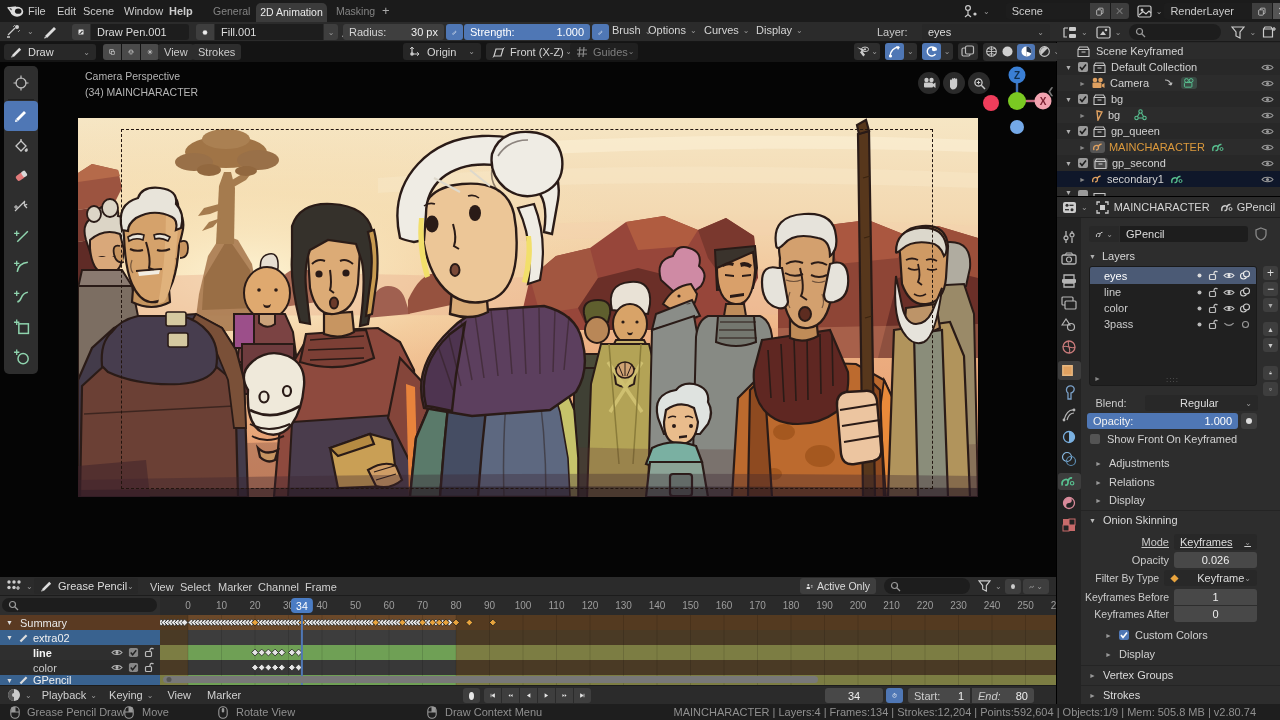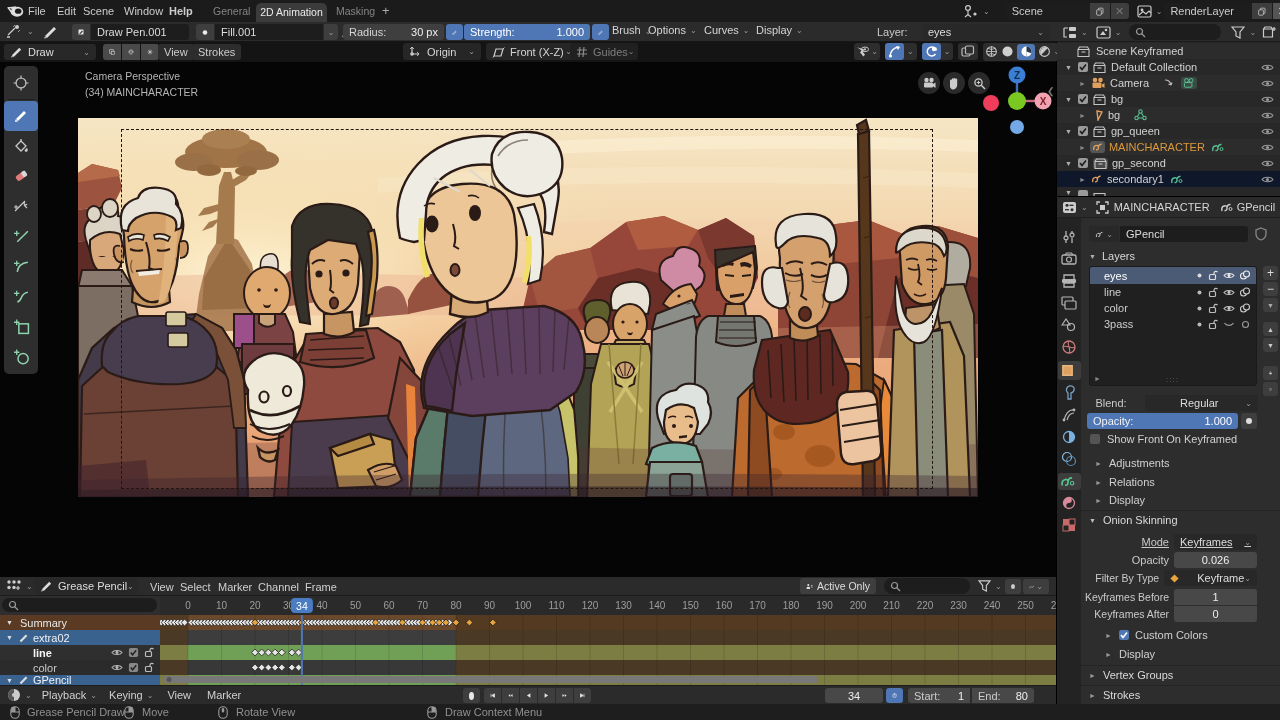--- a/index.html
+++ b/index.html
@@ -1587,21 +1587,21 @@
         <svg width="13" height="13" viewBox="0 0 13 13">
           <circle cx="6.5" cy="7" r="4.6" fill="none" stroke="#fff" stroke-width="1.4"></circle>
           <path d="M6.5 7 V4.2 M4.8 1.2 h3.4 M10.5 3 l1.3 1.3" stroke="#fff" stroke-width="1.4"></path>
         </svg>
       </div>
     <div class="btn abs row" style="left:908px;top:2px;width:62px;height:15px;background:#484848;justify-content:space-between;border-radius:3px 0 0 3px;">
         <span style="color:#ccc;">Start:</span>
         <span style="color:#eee;">1</span>
       </div>
     <div class="btn abs row" style="left:972px;top:2px;width:62px;height:15px;background:#484848;justify-content:space-between;border-radius:0 3px 3px 0;">
-        <span style="color:#ccc;">End:</span>
+        <span style="color:#ccc;font-style:italic;">End:</span>
         <span style="color:#eee;">80</span>
       </div>
   </div>
 </div>
 
 <div class="abs" id="status" style="left:0;top:704px;width:1280px;height:16px;background:#1e1e1e;color:#909090;">
   <svg class="abs" style="left:10px;top:2px;" width="10" height="13" viewBox="0 0 10 13">
       <rect x="0.8" y="0.8" width="8.4" height="11.4" rx="4" fill="none" stroke="#999" stroke-width="1.1"></rect>
       <path d="M5 1 L5 6 M1 6 L9 6" stroke="#999" stroke-width="1"></path>
       <path d="M1.2 2 Q1.2 1 2.6 1 L5 1 L5 6 L1.2 6 Z" fill="#999"></path>
@@ -1617,13 +1617,14 @@
       <rect x="0.8" y="0.8" width="8.4" height="11.4" rx="4" fill="none" stroke="#999" stroke-width="1.1"></rect>
       <rect x="3.8" y="2" width="2.4" height="4.5" rx="1.2" fill="#999"></rect>
     </svg>
   <span class="abs" style="left:236px;top:2px;">Rotate View</span>
   <svg class="abs" style="left:427px;top:2px;" width="10" height="13" viewBox="0 0 10 13">
       <rect x="0.8" y="0.8" width="8.4" height="11.4" rx="4" fill="none" stroke="#999" stroke-width="1.1"></rect>
       <path d="M5 1 L5 6 M1 6 L9 6" stroke="#999" stroke-width="1"></path>
       <path d="M8.8 2 Q8.8 1 7.4 1 L5 1 L5 6 L8.8 6 Z" fill="#999"></path>
     </svg>
   <span class="abs" style="left:445px;top:2px;">Draw Context Menu</span>
+  <span class="abs" style="right:24px;top:2px;">MAINCHARACTER | Layers:4 | Frames:134 | Strokes:12,204 | Points:592,604 | Objects:1/9 | Mem: 505.8 MB | v2.80.74</span>
 </div>
 
 </body></html>

